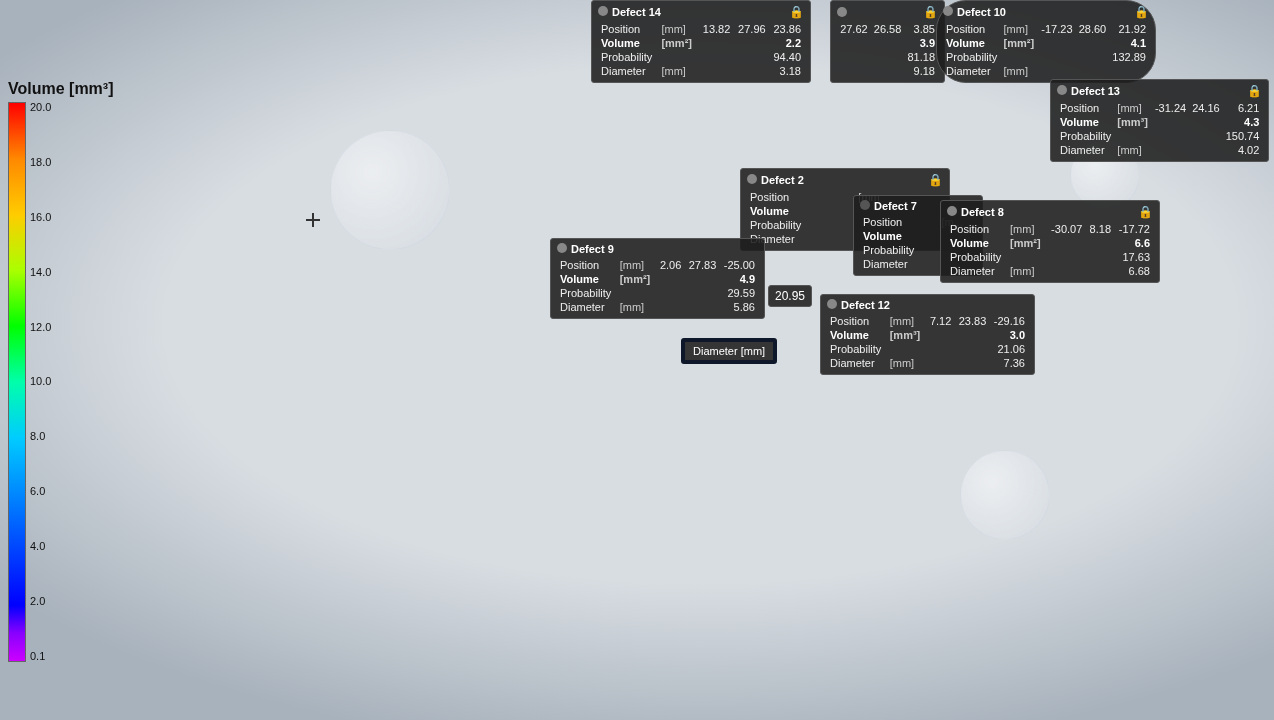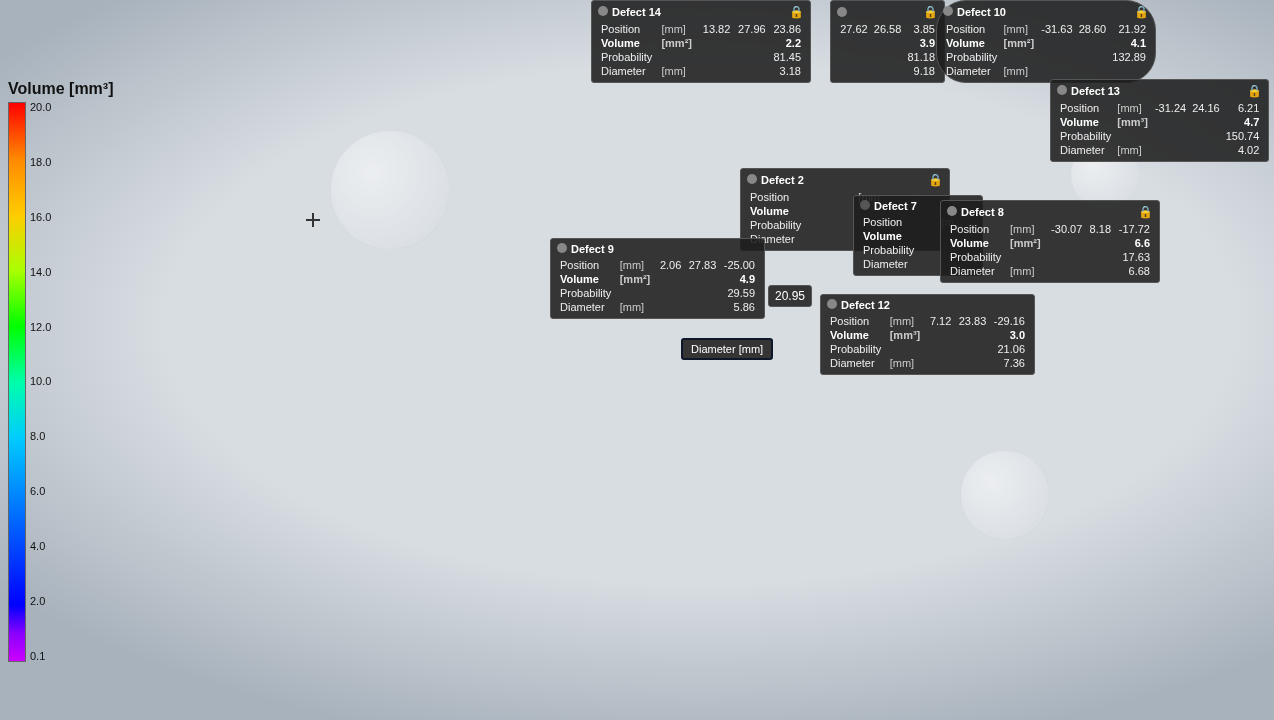--- a/index.html
+++ b/index.html
@@ -179,21 +179,21 @@
       border-radius: 50%;
       background: radial-gradient(circle at 35% 35%, rgba(255,255,255,0.5), rgba(200,210,220,0.2));
       border: 1px solid rgba(200,210,220,0.4);
     }
 
     
     .diameter-label {
       position: absolute;
       background: rgba(30,30,30,0.88);
       color: #fff;
-      border: 2px solid #0f172a;
+      border: 4px solid #0f172a;
       border-radius: 3px;
       padding: 3px 8px;
       font-size: 11px;
       z-index: 20;
     }
   </style>
 </head>
 <body>
 
 <div class="viz-bg"></div>
@@ -492,21 +492,21 @@
       <td class="unit">[mm²]</td>
       <td></td>
           <td></td>
       <td class="val">2.2</td>
     </tr>
     <tr>
       <td>Probability</td>
       <td></td>
           <td></td>
           <td></td>
-      <td class="val">81.45</td>
+      <td class="val">94.40</td>
     </tr>
     <tr>
       <td>Diameter</td>
       <td class="unit">[mm]</td>
       <td></td>
           <td></td>
       <td class="val">3.18</td>
     </tr>
   </tbody>
     </table>
@@ -551,21 +551,21 @@
       <span class="dot gray"></span>
       <span>Defect 10</span>
     </div>
     <span class="lock-icon">🔒</span>
   </div>
   <table>
     <tbody>
         <tr>
       <td>Position</td>
       <td class="unit">[mm]</td>
-      <td class="val">-31.63</td>
+      <td class="val">-17.23</td>
       <td class="val">28.60</td>
       <td class="val">21.92</td>
     </tr>
     <tr class="bold-row">
       <td>Volume</td>
       <td class="unit">[mm²]</td>
       <td></td>
           <td></td>
       <td class="val">4.1</td>
     </tr>
@@ -602,21 +602,21 @@
       <td class="unit">[mm]</td>
       <td class="val">-31.24</td>
       <td class="val">24.16</td>
       <td class="val">6.21</td>
     </tr>
     <tr class="bold-row">
       <td>Volume</td>
       <td class="unit">[mm³]</td>
       <td></td>
           <td></td>
-      <td class="val">4.7</td>
+      <td class="val">4.3</td>
     </tr>
     <tr>
       <td>Probability</td>
       <td></td>
           <td></td>
           <td></td>
       <td class="val">150.74</td>
     </tr>
     <tr>
       <td>Diameter</td>

